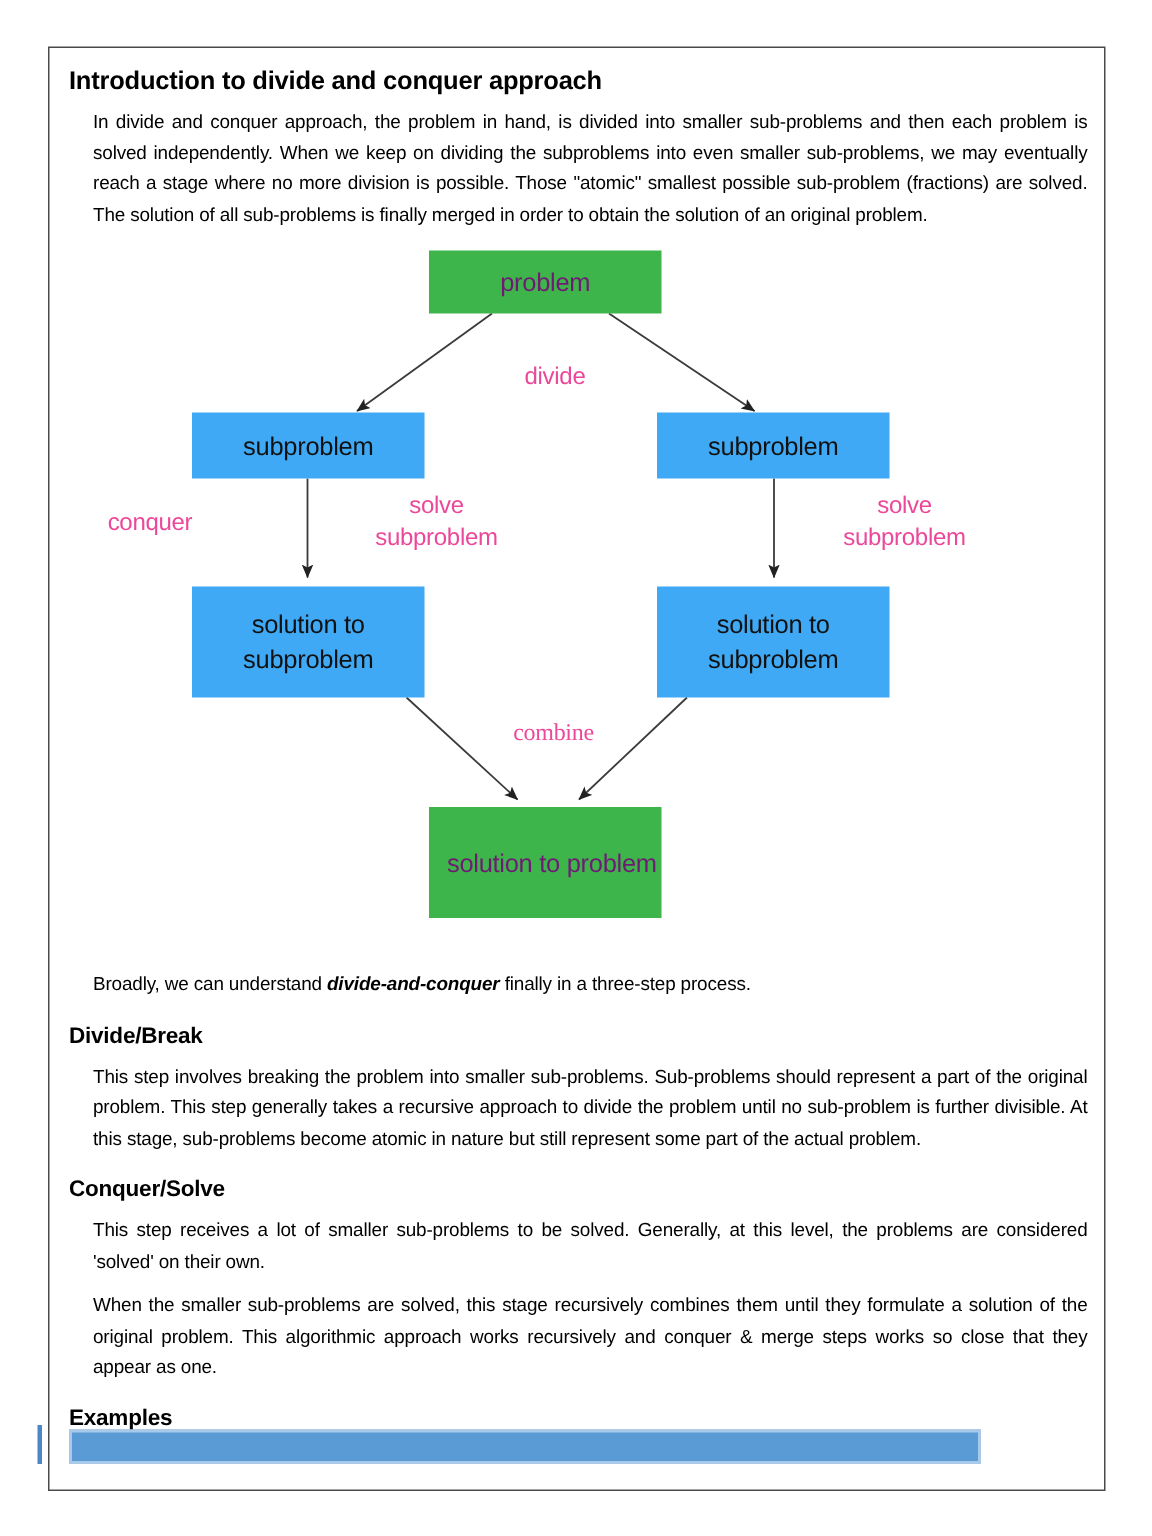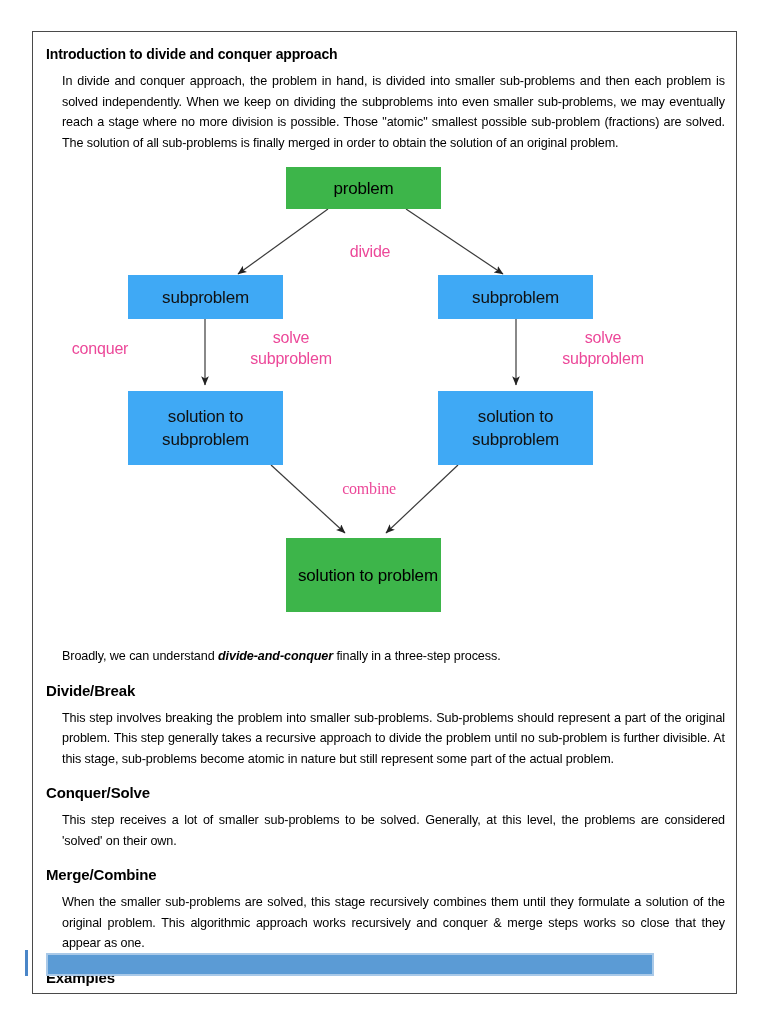--- a/index.html
+++ b/index.html
@@ -47,21 +47,21 @@
 
   
   .content {
     position: absolute;
     left: 13px;
     top: 8px;
     width: 679px;
   }
 
   .h-title {
-    font-size: 14px;
+    font-size: 17px;
     font-weight: bold;
     letter-spacing: -0.15px;
     margin: 6px 0 0 0;
     line-height: 16px;
   }
 
   .para {
     font-size: 12.6px;
     line-height: 20.5px;
     text-align: justify;
@@ -85,21 +85,21 @@
     width: 705px;
     height: 458px;
   }
   .diagram svg { display: block; }
 
   .node-box {
     position: absolute;
     box-sizing: border-box;
     display: flex;
     align-items: center;
-    color: #000000;
+    color: #701a75;
     font-size: 17px;
     line-height: 23px;
     letter-spacing: -0.2px;
   }
   .node-green { background: #3db54a; }
   .node-blue  { background: #3fa9f5; color: #111111; }
   .node-center { justify-content: center; text-align: center; }
   .node-left { justify-content: flex-start; text-align: left; padding-left: 12px; }
 
   .edge-label {
@@ -207,21 +207,20 @@
       <p class="para" style="text-align:left;">
         <span>Broadly, we can understand </span><b>divide-and-conquer</b><span> finally in a three-step process.</span>
       </p>
 
       <div class="sub-head">Divide/Break</div>
       <p class="para">This step involves breaking the problem into smaller sub-problems. Sub-problems should represent a part of the original problem. This step generally takes a recursive approach to divide the problem until no sub-problem is further divisible. At this stage, sub-problems become atomic in nature but still represent some part of the actual problem.</p>
 
       <div class="sub-head">Conquer/Solve</div>
       <p class="para">This step receives a lot of smaller sub-problems to be solved. Generally, at this level, the problems are considered 'solved' on their own.</p>
 
-      <div class="sub-head">Merge/Combine</div>
       <p class="para">When the smaller sub-problems are solved, this stage recursively combines them until they formulate a solution of the original problem. This algorithmic approach works recursively and conquer &amp; merge steps works so close that they appear as one.</p>
 
       <div class="sub-head">Examples</div>
     </div>
 
     <div class="example-bar"></div>
 
   </div>
 </div>
 

